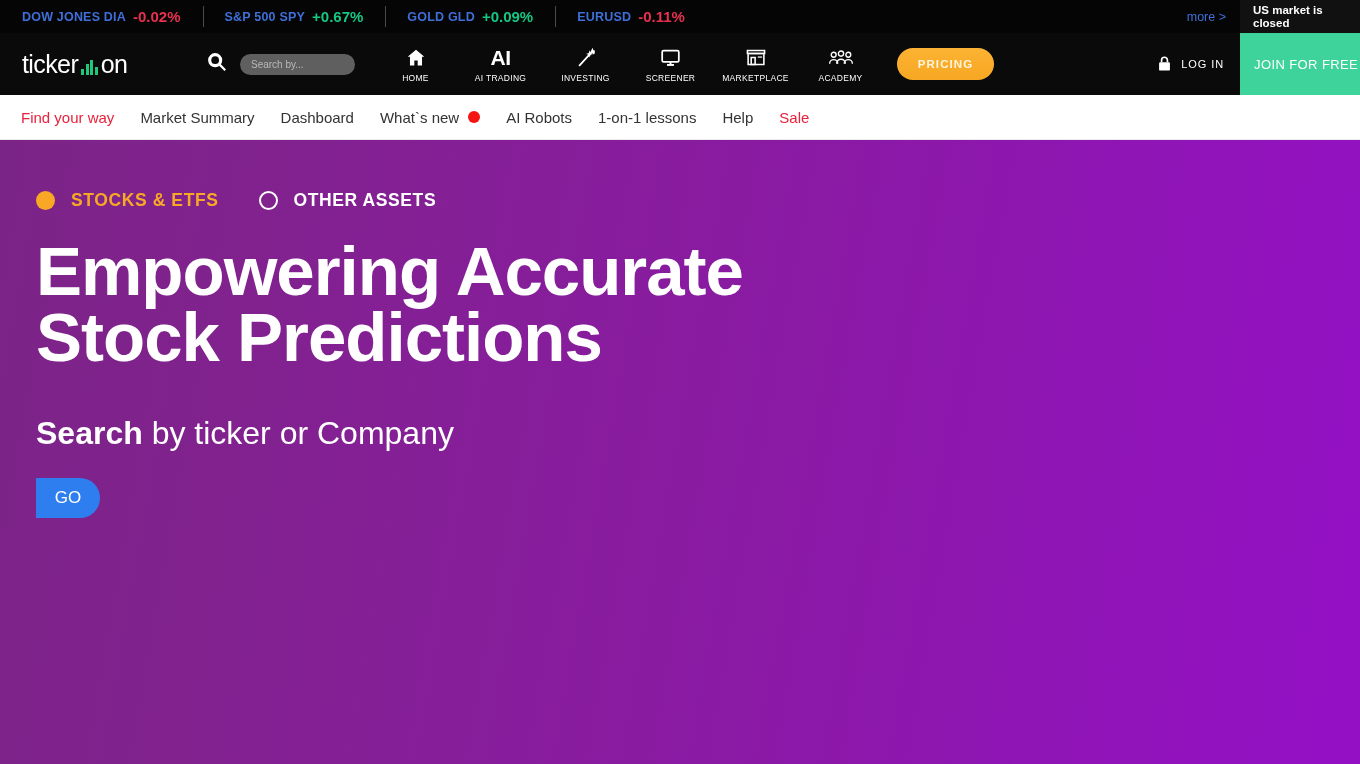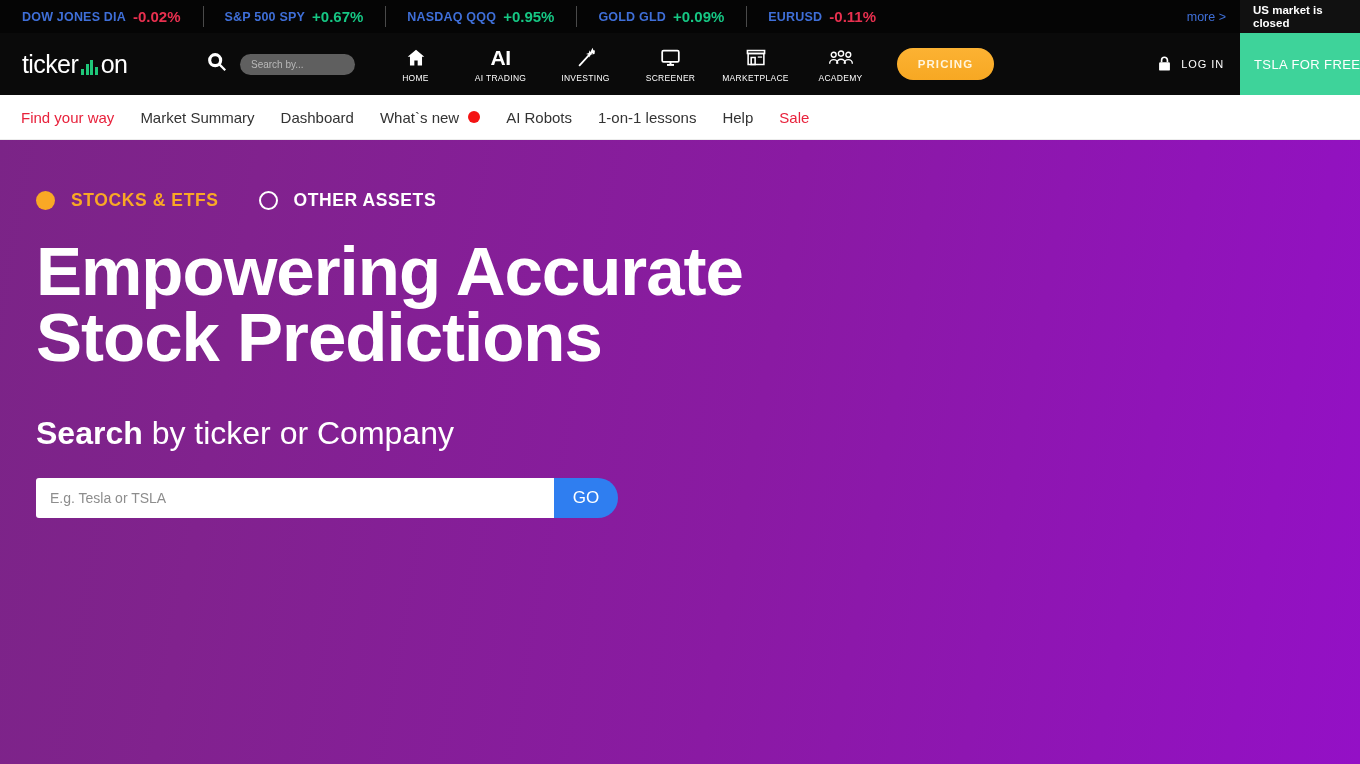--- a/index.html
+++ b/index.html
@@ -183,24 +183,20 @@
   <div class="ticker-items" id="tickerItems">
       <div class="ticker-item">
         <span class="ticker-name">DOW JONES DIA</span>
         <span class="ticker-val val-down">-0.02%</span>
       </div>
       <div class="ticker-item">
         <span class="ticker-name">S&amp;P 500 SPY</span>
         <span class="ticker-val val-up">+0.67%</span>
       </div>
       <div class="ticker-item">
-        <span class="ticker-name">NASDAQ QQQ</span>
-        <span class="ticker-val val-up">+0.95%</span>
-      </div>
-      <div class="ticker-item">
         <span class="ticker-name">GOLD GLD</span>
         <span class="ticker-val val-up">+0.09%</span>
       </div>
       <div class="ticker-item">
         <span class="ticker-name">EURUSD</span>
         <span class="ticker-val val-down">-0.11%</span>
       </div>
     </div>
   <span class="ticker-more">more &gt;</span>
   <div class="market-status">
@@ -307,21 +303,21 @@
   <div class="login">
     <span>
       <svg width="15" height="17" viewBox="0 0 18 20" fill="none" stroke="#ffffff" stroke-width="2">
         <rect x="2.5" y="8.5" width="13" height="10" rx="1.4" fill="#ffffff" stroke="none"></rect>
         <path d="M5.5 8.5V6a3.5 3.5 0 017 0v2.5"></path>
       </svg>
     </span>
     <span>LOG IN</span>
   </div>
 
-  <div class="join-free">TSLA FOR FREE</div>
+  <div class="join-free">JOIN FOR FREE</div>
 </div>
 
 <div class="subnav" id="subnav">
     <div class="subnav-item accent">
       <span>Find your way</span>
     </div>
     <div class="subnav-item">
       <span>Market Summary</span>
     </div>
     <div class="subnav-item">
@@ -358,16 +354,15 @@
     </div>
   </div>
 
   <h1 class="headline">Empowering Accurate Stock Predictions</h1>
 
   <div class="subhead">
     <b>Search</b><span> by ticker or Company</span>
   </div>
 
   <div class="search-row">
-    <input class="search-input" type="text" placeholder="E.g. Tesla or TSLA" style="">
     <button class="go-btn">GO</button>
   </div>
 </div>
 
 </body></html>

